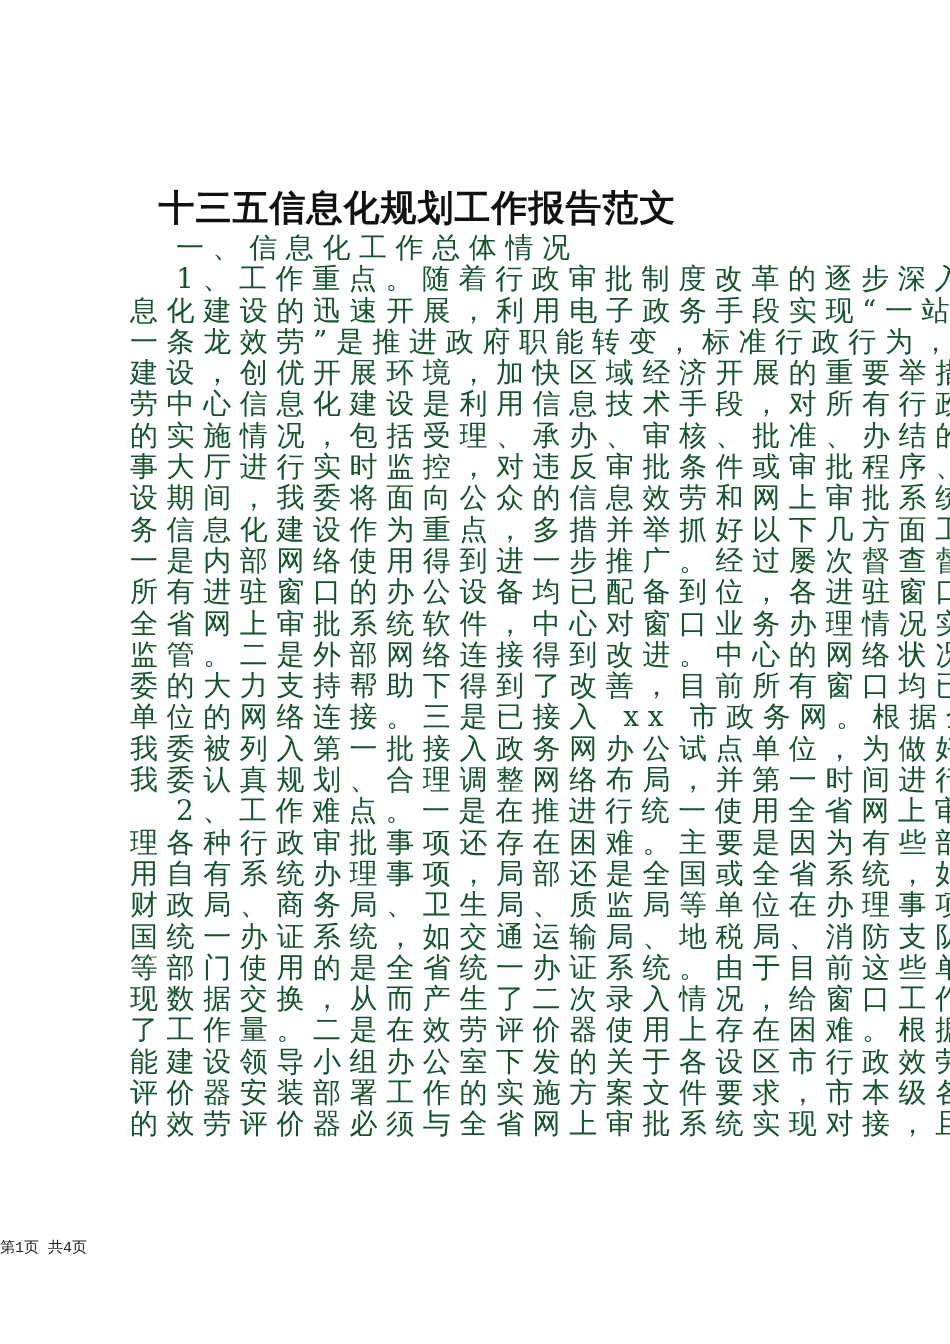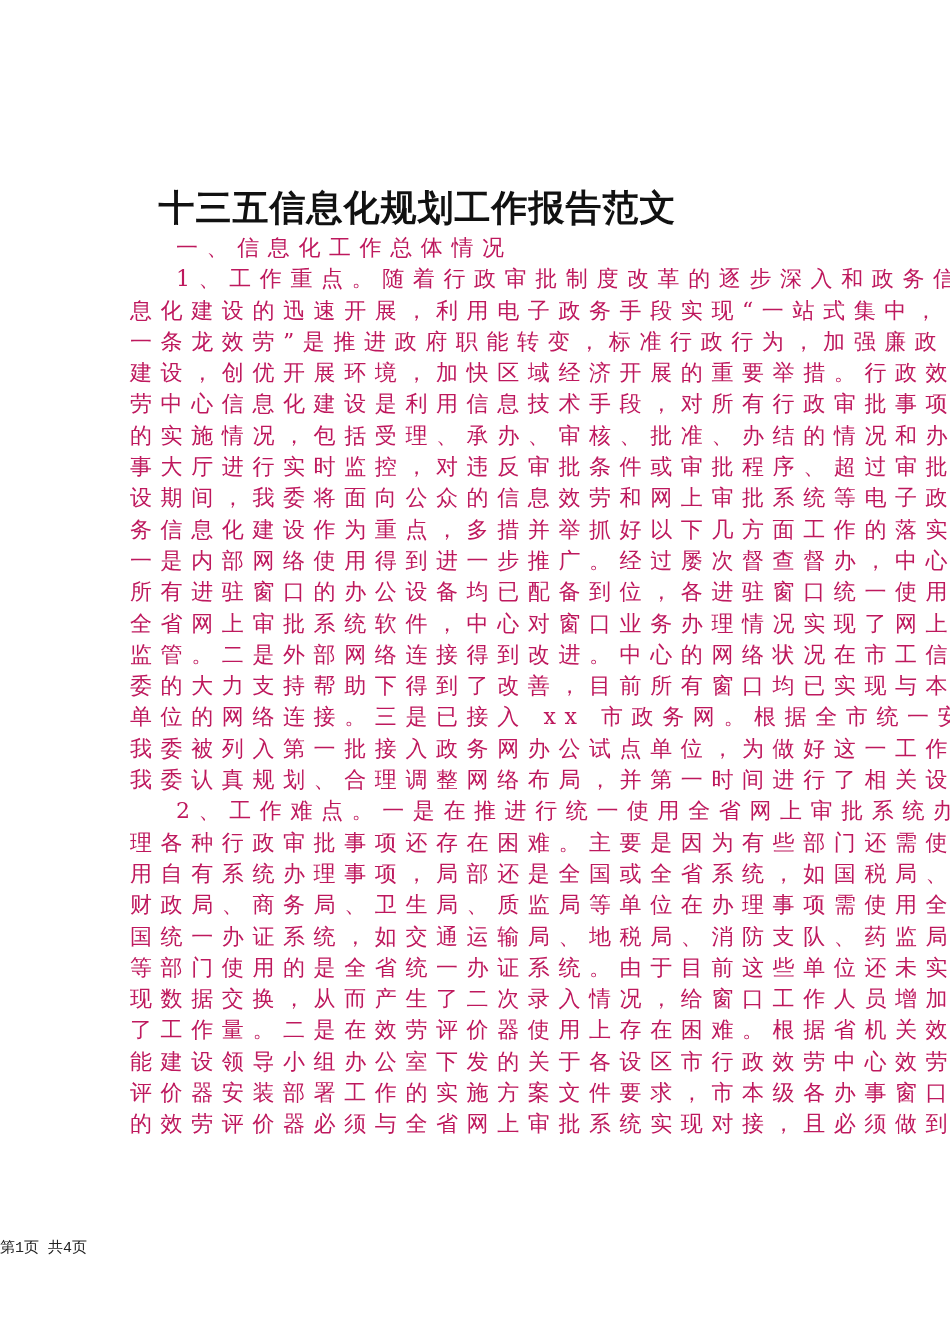--- a/index.html
+++ b/index.html
@@ -3,22 +3,22 @@
 <meta charset="utf-8">
 <style>
   html, body { margin: 0; padding: 0; background: #ffffff; }
   body { width: 950px; height: 1344px; position: relative; overflow: hidden;
          font-family: "DejaVu Serif", "Liberation Serif", serif; color: #111; }
   .page { position: absolute; left: 0; top: 0; width: 950px; height: 1344px; background: #fff; }
   .title { position: absolute; left: 0; width: 835px; top: 183px; text-align: center;
            font-family: "DejaVu Sans", "Liberation Sans", sans-serif; font-weight: bold;
            font-size: 36px; line-height: 50px; color: #111; letter-spacing: 1px; }
   .body { position: absolute; left: 130px; top: 232px; width: 700px; }
-  .line { height: 31.3px; line-height: 31.3px; font-size: 22px; white-space: nowrap;
-          letter-spacing: 8.6px; color: #be185d; }
+  .line { height: 31.3px; line-height: 31.3px; font-size: 28px; white-space: nowrap;
+          letter-spacing: 8.6px; color: #14532d; }
   .indent { padding-left: 46px; }
   .footer { position: absolute; left: 0; width: 950px; top: 1238px; 
             font-size: 15px; color: #222; font-family: Liberation Mono, monospace; }
 </style>
 </head>
 <body>
 
 <div class="page">
   <div class="title">十三五信息化规划工作报告范文</div>
   <div class="body" id="body">

